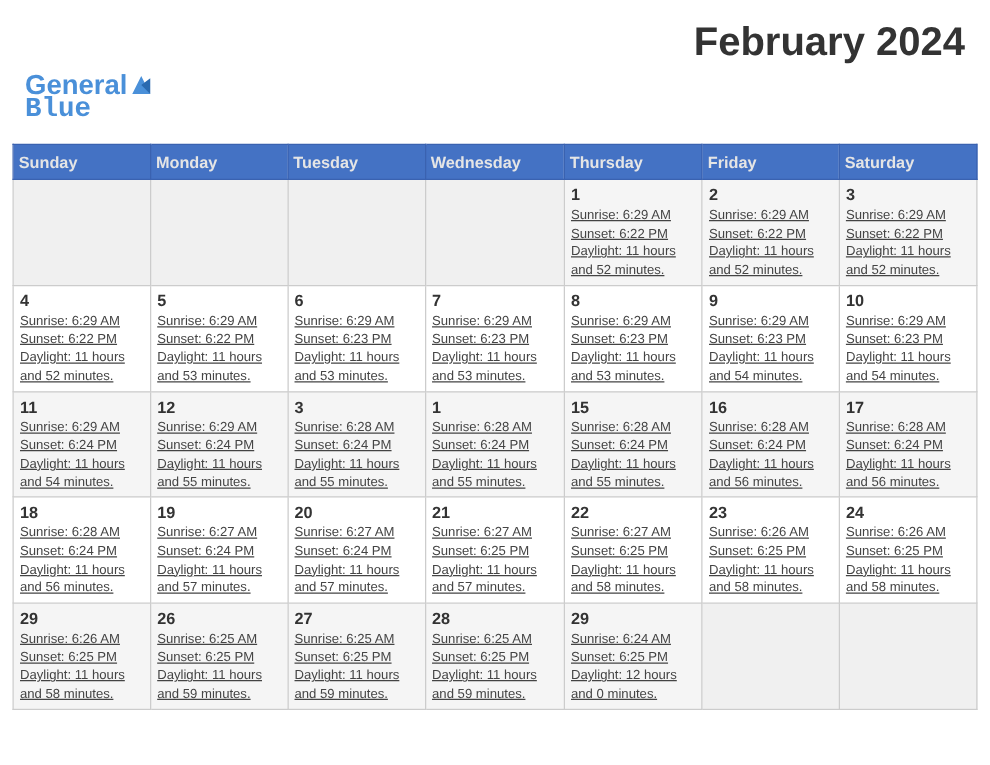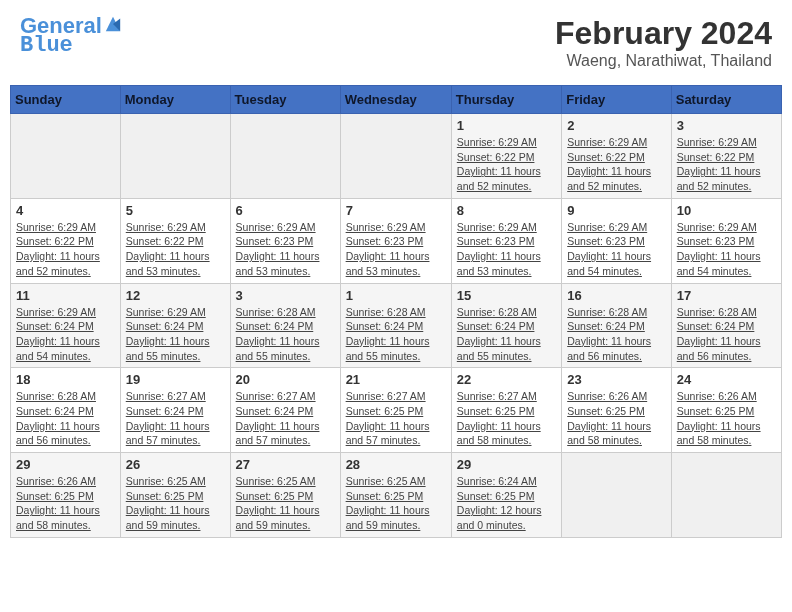--- a/index.html
+++ b/index.html
@@ -47,21 +47,21 @@
       font-size: 16px;
       color: #555;
     }
     table {
       width: 100%;
       border-collapse: collapse;
       font-size: 11px;
     }
     thead tr th {
       background-color: #4472c4;
-      color: #0f172a;
+      color: #e5e5e5;
       padding: 6px 4px;
       text-align: left;
       font-size: 13px;
       font-weight: bold;
       border: 1px solid #3a62b0;
     }
     tbody tr td {
       border: 1px solid #ccc;
       padding: 4px 5px;
       vertical-align: top;
@@ -91,35 +91,34 @@
     td.empty {
       background: #f0f0f0 !important;
     }
   </style>
 </head>
 <body>
 
 <div class="header">
   <div class="logo">
     <div>
-      <div style="display:flex;">
+      <div style="display:flex;align-items:center;margin-top:42px;">
         <span class="logo-text">
           <span>General</span>
         </span>
         <svg class="logo-icon" viewBox="0 0 20 20">
           <polygon points="2,18 10,2 18,18" fill="#4a90d9"></polygon>
           <polygon points="10,10 18,4 18,18" fill="#2a6ab0"></polygon>
         </svg>
       </div>
       <div style="color:#4a90d9;font-size:22px;font-weight:bold;margin-top:-4px;font-family:Liberation Mono, monospace;">Blue</div>
     </div>
   </div>
   <div class="title-block">
     <div class="month-title">February 2024</div>
-    <div class="location-title">Waeng, Narathiwat, Thailand</div>
   </div>
 </div>
 
 <table>
   <thead>
     <tr>
     <th>Sunday</th>
         <th>Monday</th>
         <th>Tuesday</th>
         <th>Wednesday</th>

